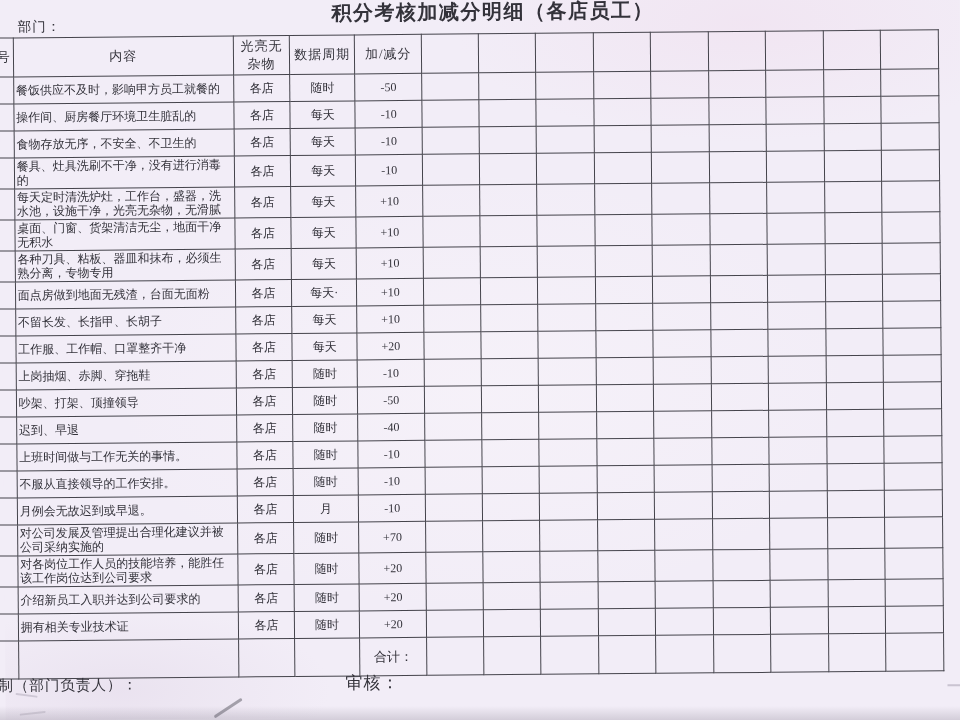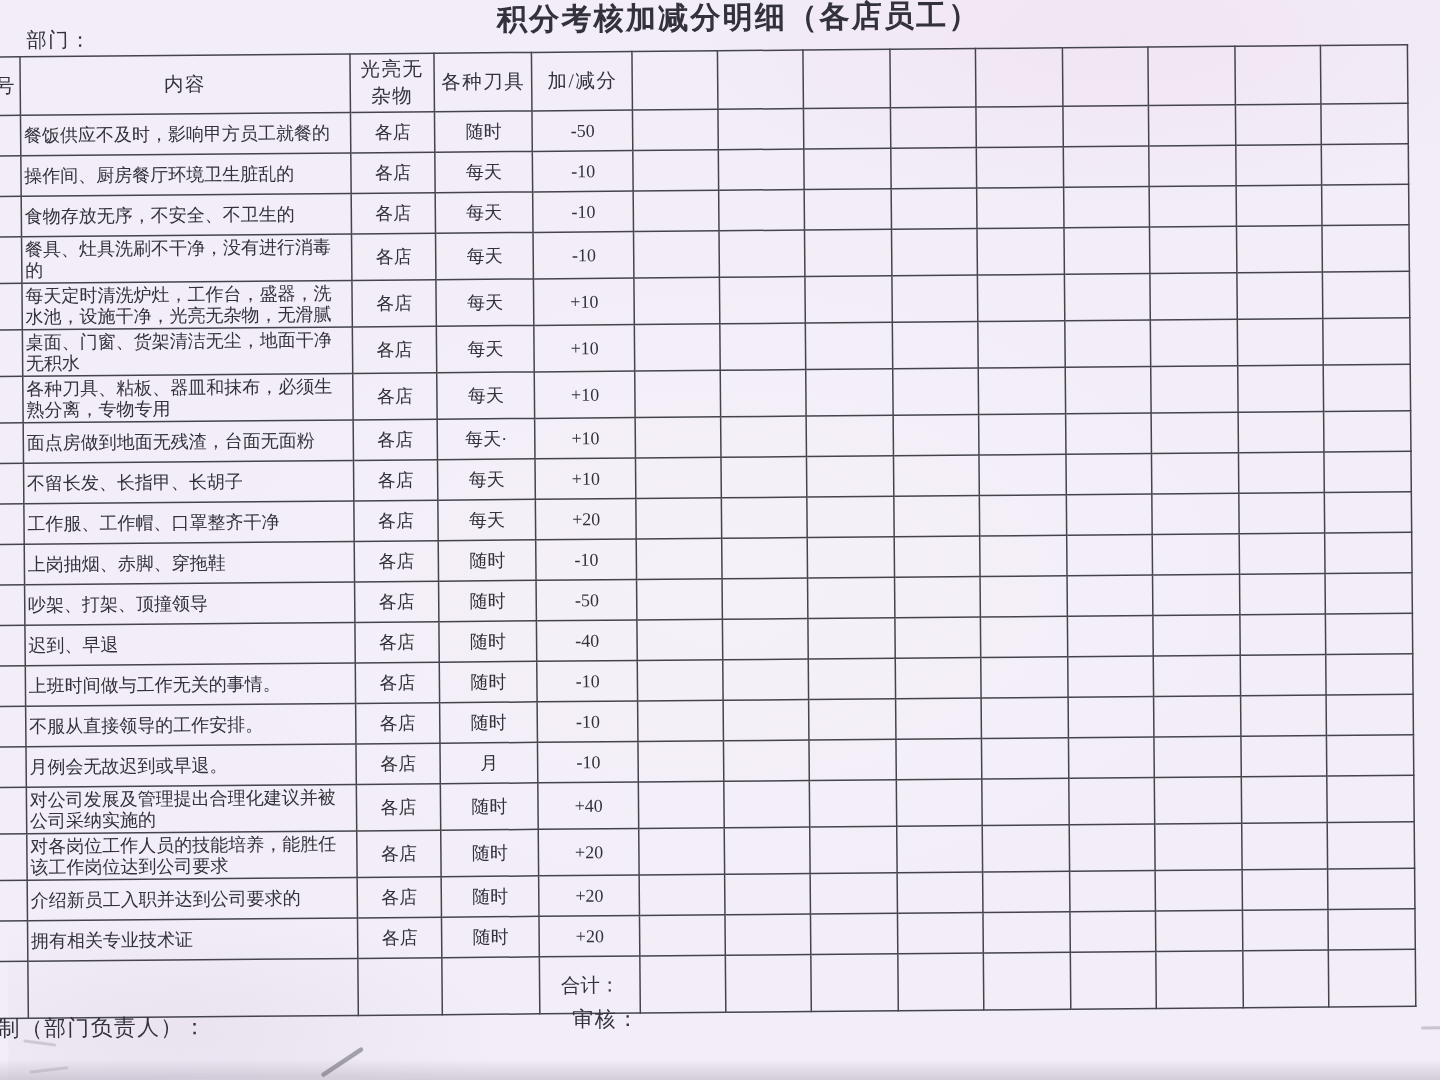--- a/index.html
+++ b/index.html
@@ -49,21 +49,21 @@
     text-align:left;line-height:14px;word-break:break-all;padding-left:3px;
   }
   td.c-mid,th.c-mid{text-align:center;}
   tr.row{height:27px;}
   tr.total-row{height:38px;}
   tr.total-row td{font-size:13px;}
   .footer-left{
     position:absolute;left:-7px;top:676px;font-size:14.5px;letter-spacing:1px;
   }
   .footer-right{
-    position:absolute;left:376px;top:674px;font-size:14px;letter-spacing:1px;
+    position:absolute;left:340px;top:674px;font-size:17px;letter-spacing:1px;
   }
   .pencil-mark{
     position:absolute;left:206px;top:708px;width:33px;height:3px;border-radius:2px;
     background:#8a8792;opacity:0.75;transform:rotate(-33deg);
   }
   .smudge-a{
     position:absolute;left:10px;top:694px;width:22px;height:2px;border-radius:2px;
     background:#b9b3c2;opacity:0.6;transform:rotate(8deg);
   }
   .smudge-b{
@@ -104,21 +104,21 @@
         <col style="width:58px">
       <col style="width:59px">
         <col style="width:58px">
         <col style="width:59px">
     </colgroup>
     <thead>
       <tr>
         <th class="c-num">号</th>
         <th class="c-mid">内容</th>
         <th class="c-mid">光亮无杂物</th>
-        <th class="c-mid">各种刀具</th>
+        <th class="c-mid">数据周期</th>
         <th class="c-mid">加/减分</th>
         <th></th>
         <th></th>
         <th></th>
         <th></th>
         <th></th>
         <th></th>
         <th></th>
         <th></th>
         <th></th>
@@ -379,21 +379,21 @@
           <td></td>
           <td></td>
           <td></td>
           <td></td>
         </tr>
         <tr class="row">
           <td class="c-num"></td>
           <td class="c-content">对公司发展及管理提出合理化建议并被公司采纳实施的</td>
           <td class="c-mid">各店</td>
           <td class="c-mid">随时</td>
-          <td class="c-mid">+40</td>
+          <td class="c-mid">+70</td>
           <td></td>
           <td></td>
           <td></td>
           <td></td>
           <td></td>
           <td></td>
           <td></td>
           <td></td>
           <td></td>
         </tr>

